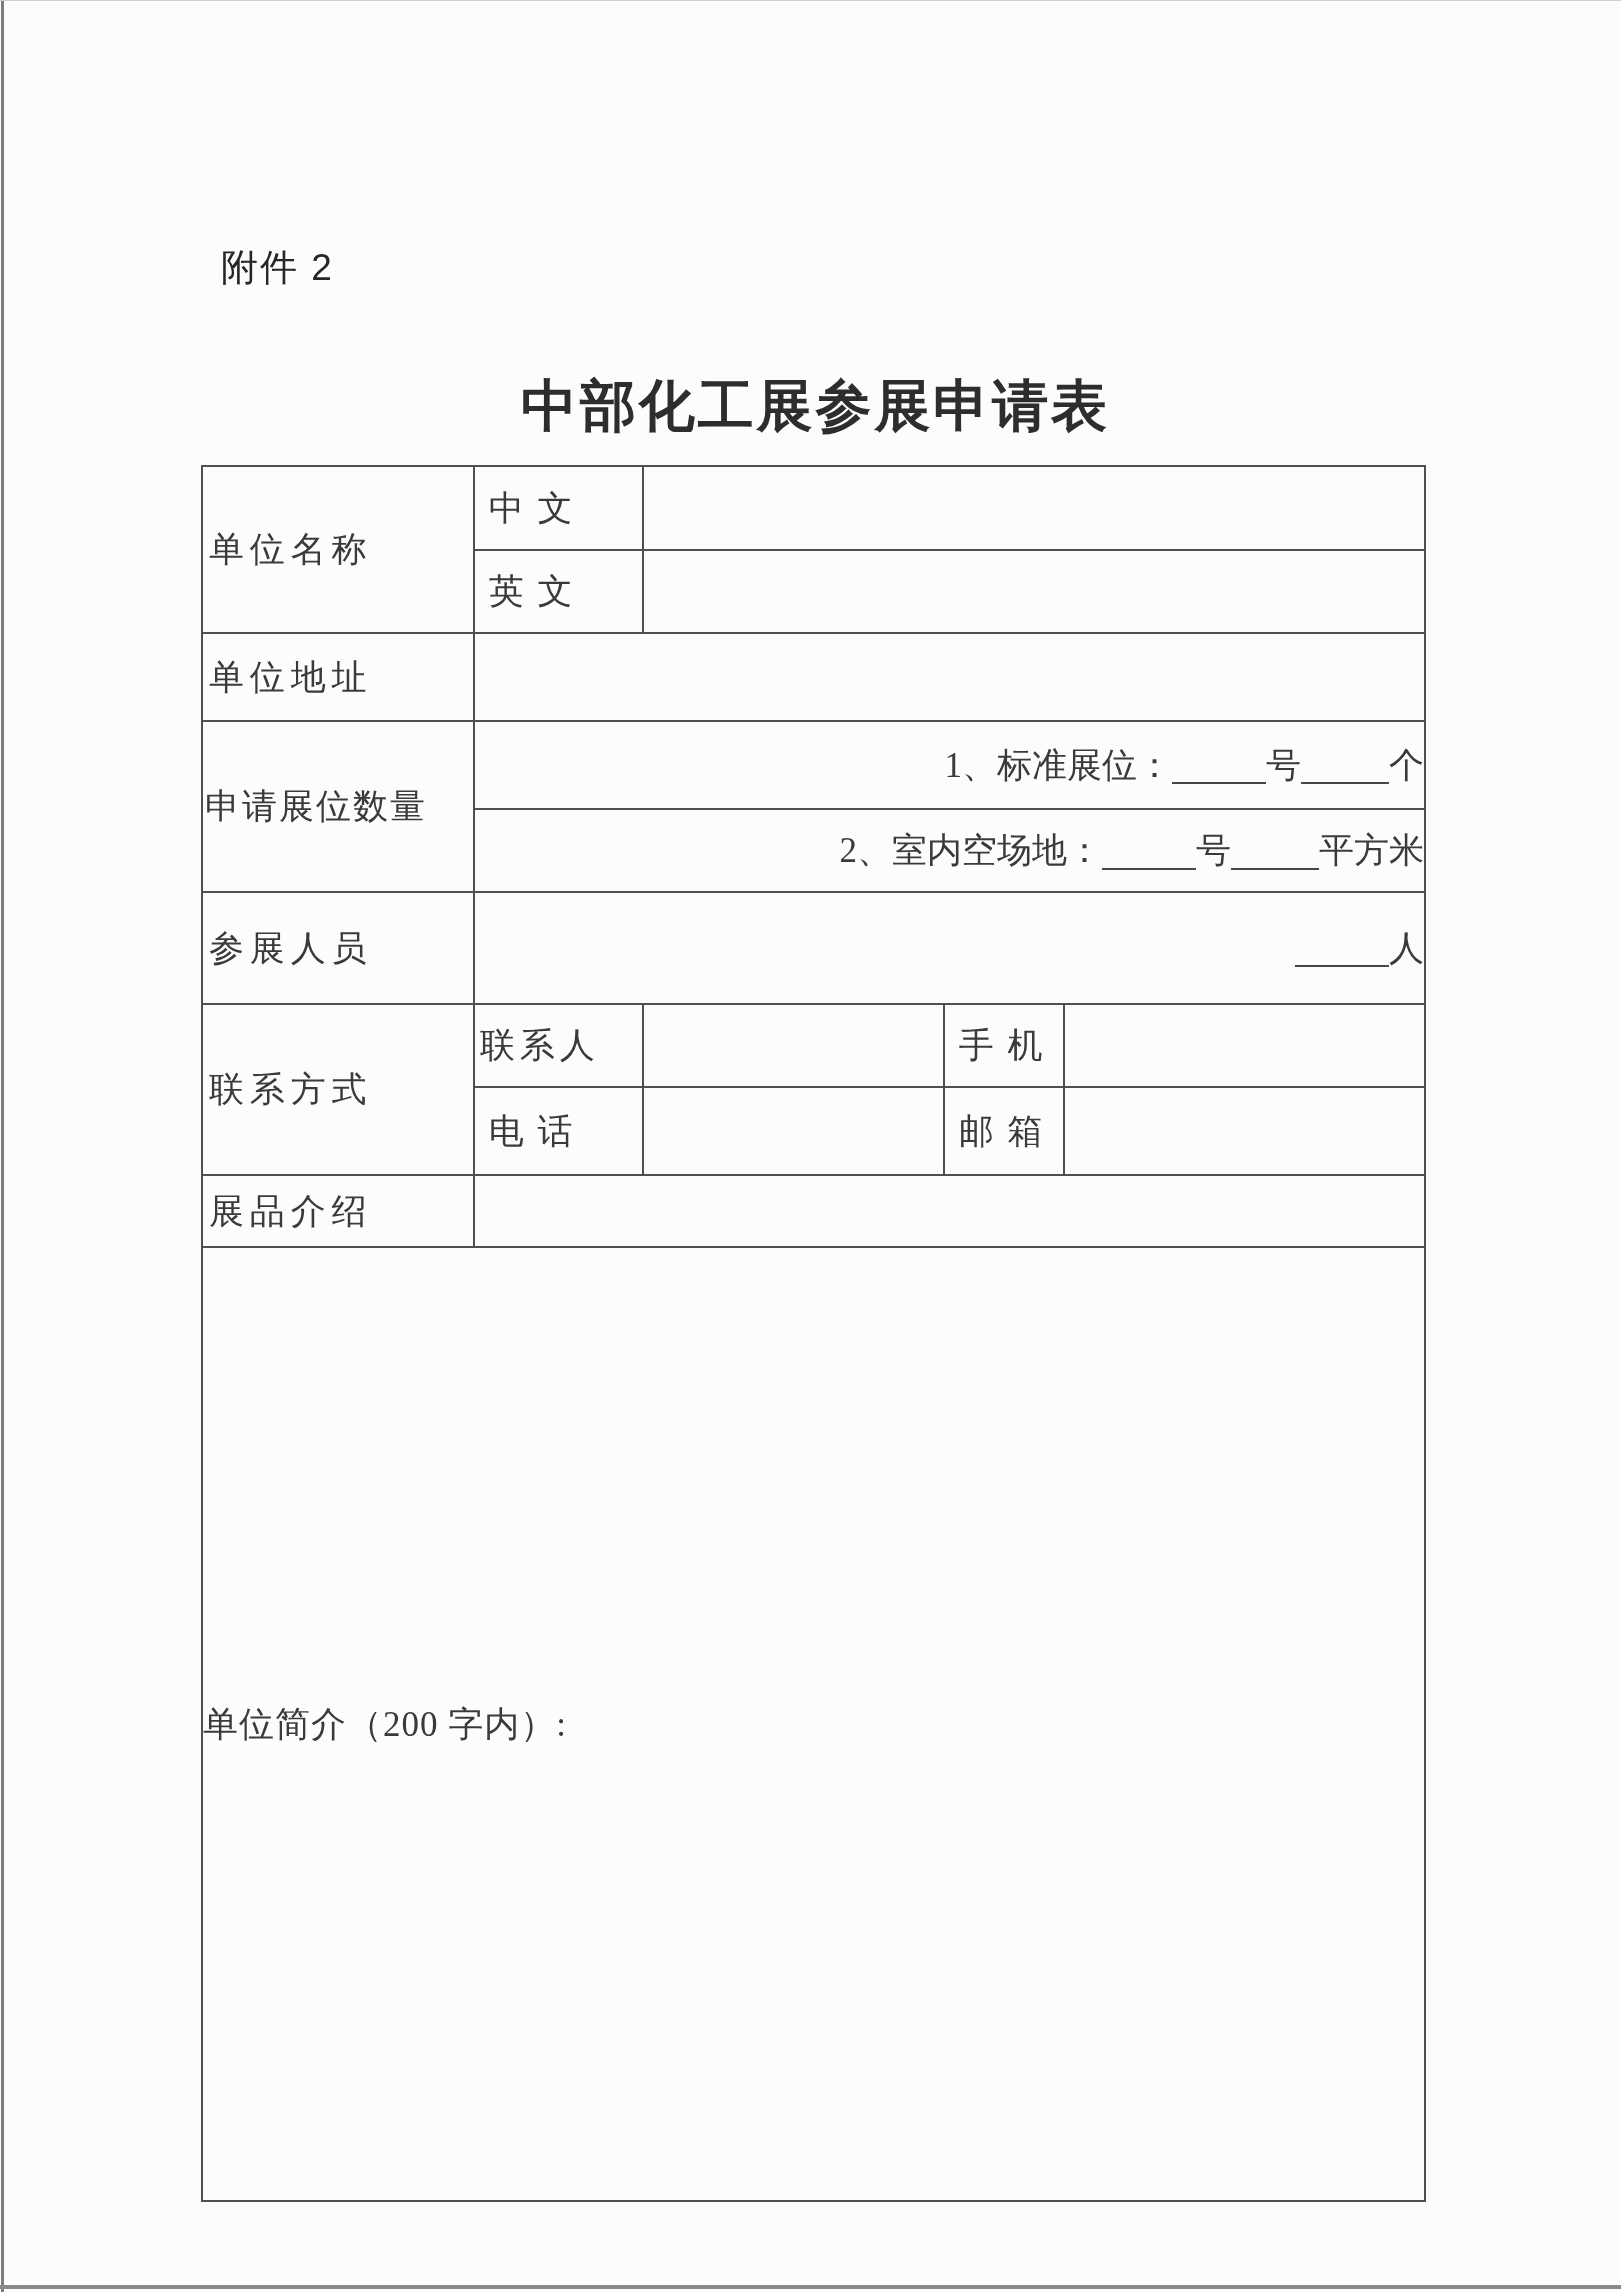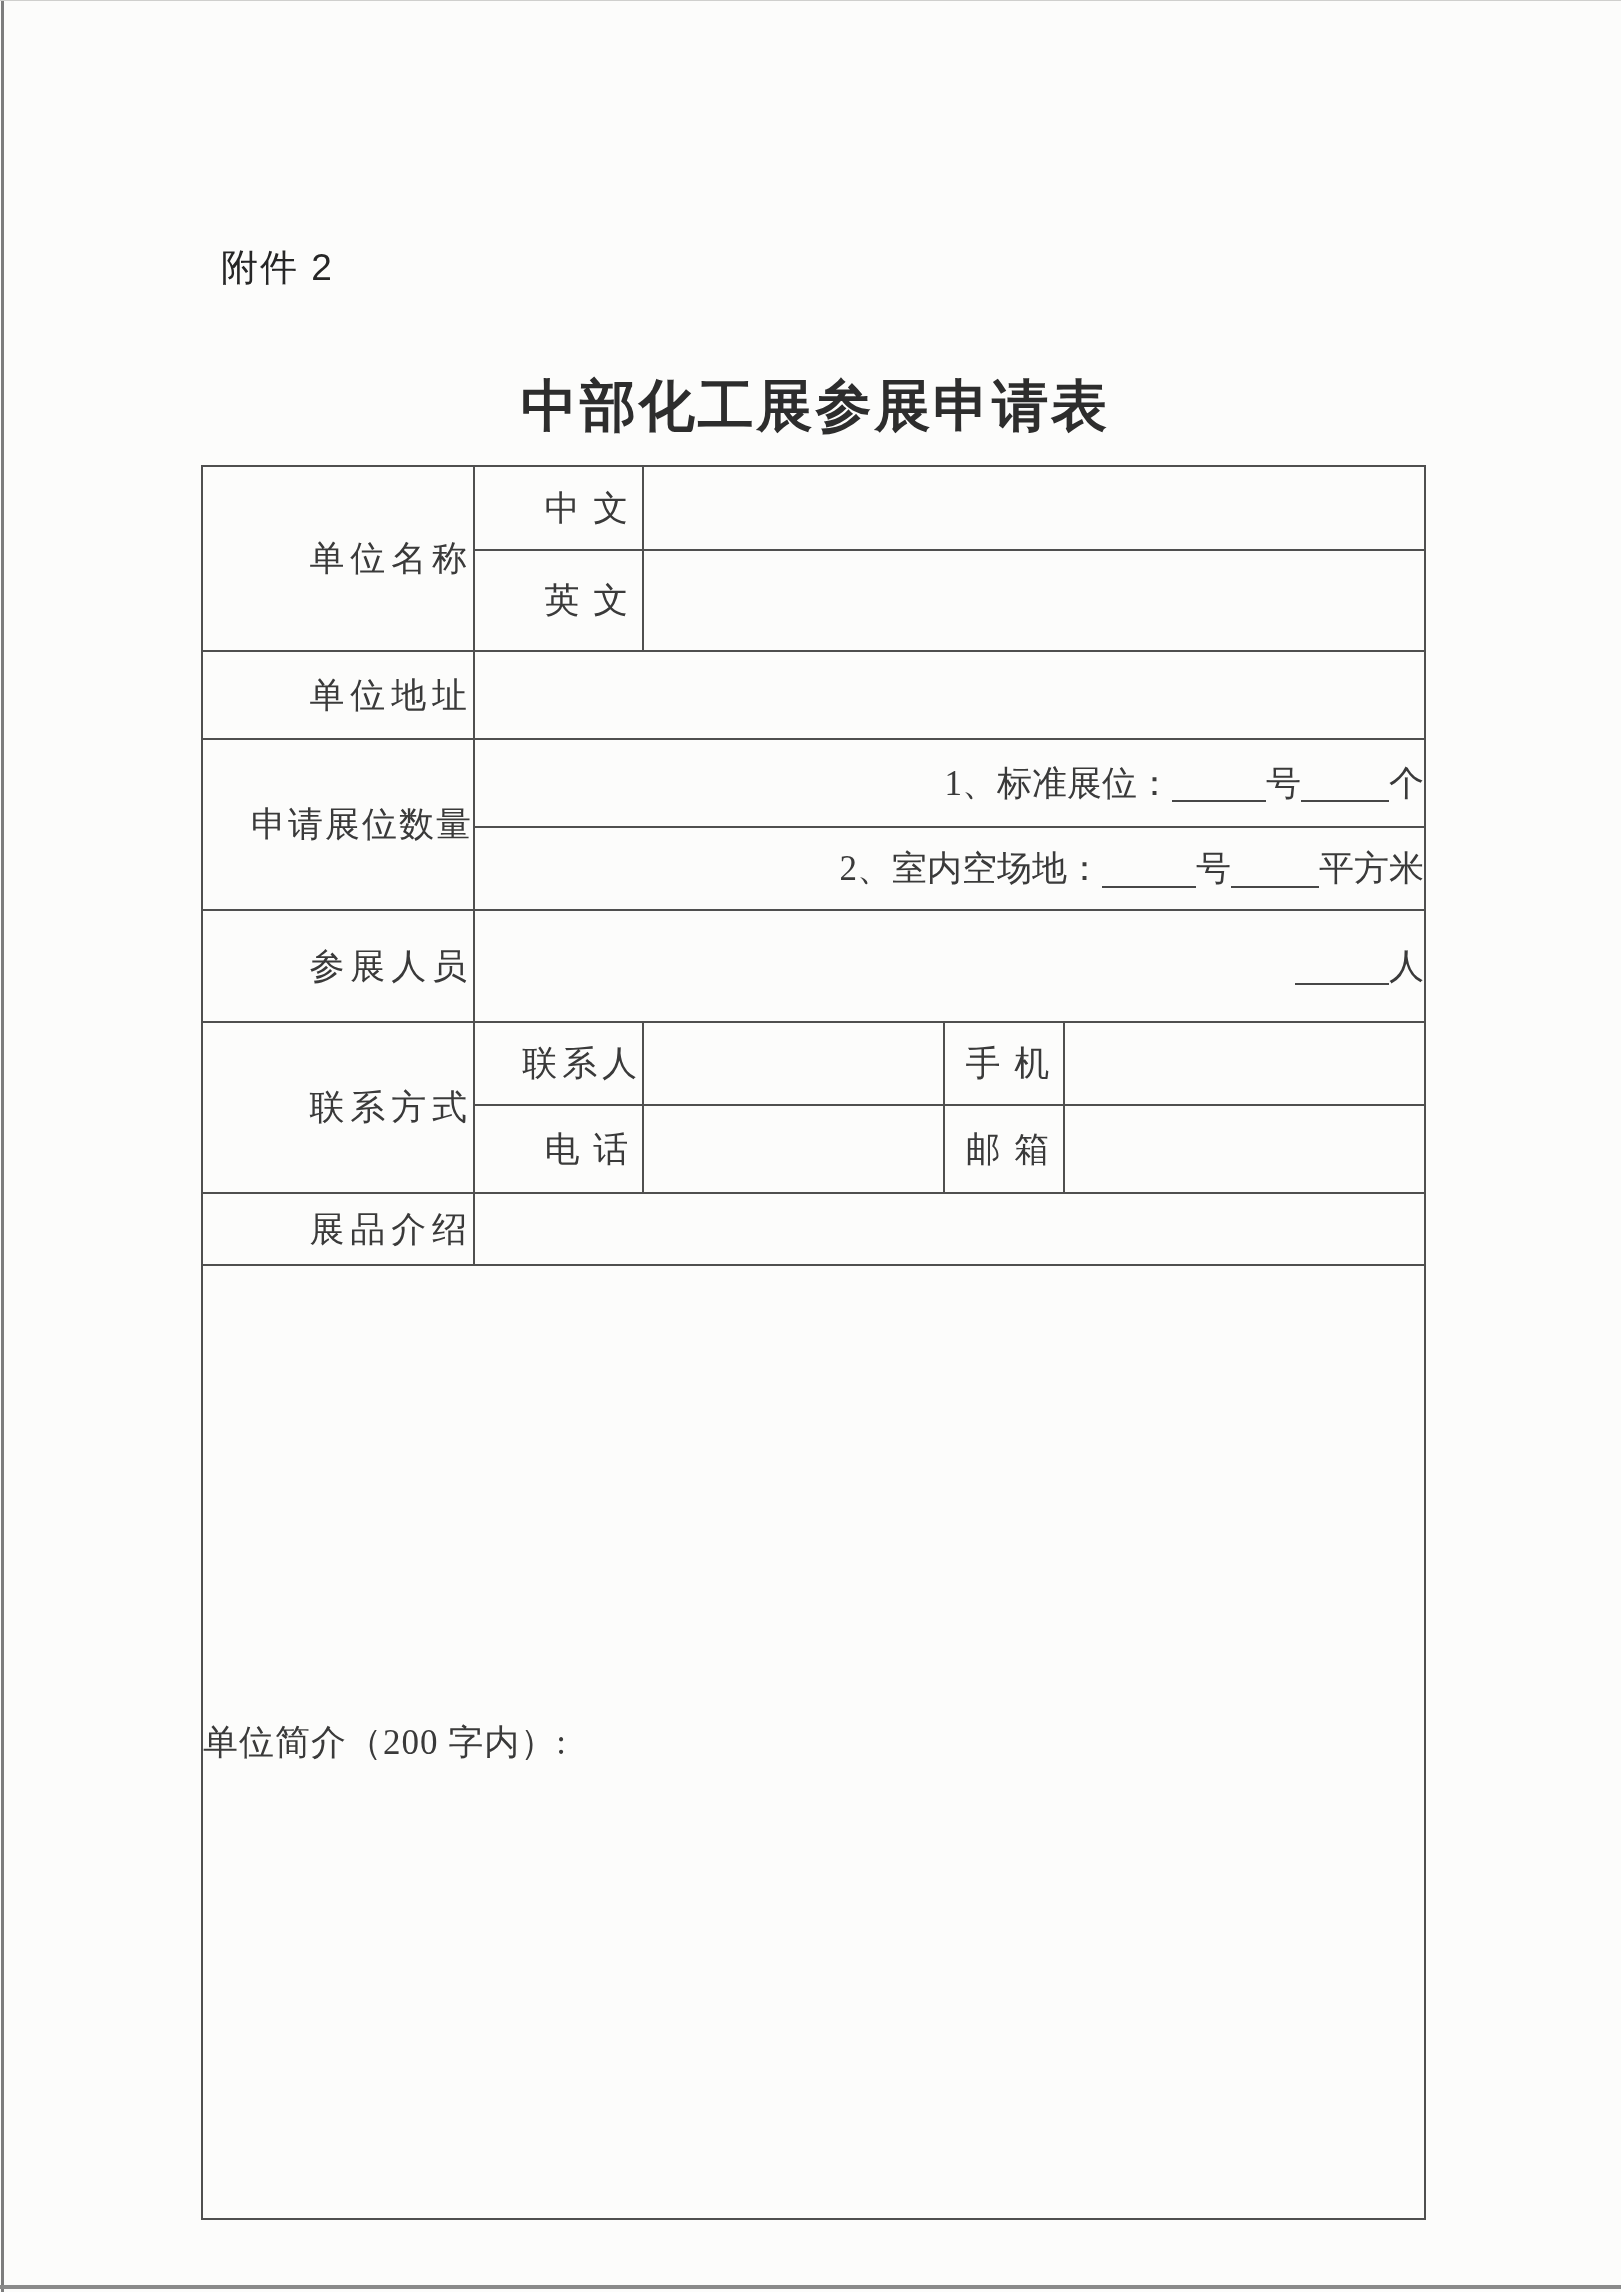--- a/index.html
+++ b/index.html
@@ -33,21 +33,21 @@
     width:1221px;height:1522px;
     border-collapse:collapse;table-layout:fixed;
     font-size:35px;color:#3a3a3a;
   }
   table.form td{
     border:2px solid #4f4f4f;
     vertical-align:middle;
     padding:0;
     overflow:hidden;
   }
-  td.lbl{text-align:right;}
+  td.lbl{text-align:left;}
   .ls2{letter-spacing:2px;text-indent:2px;}
   .ls5{letter-spacing:4.9px;text-indent:4.9px;border-radius:29px;}
   .ls6{letter-spacing:5.9px;text-indent:5.9px;}
   .ls14{letter-spacing:13.7px;text-indent:13.7px;}
   td.val{text-align:right;padding-left:17.6px;}
   .blank{
     display:inline-block;
     width:94px;height:1em;
     border-bottom:2.9px solid #474747;
     margin-bottom:-7.8px;
@@ -79,21 +79,21 @@
     <col style="width:361px">
   </colgroup>
 
   <tbody>
       <tr style="height:84px">
     <td rowspan="2" class="lbl ls6">单位名称</td>
     <td class="lbl ls14">中文</td>
     <td colspan="3" class="val"></td>
   </tr>
 
-  <tr style="height:101px">
+  <tr style="height:83px">
     <td class="lbl ls14">英文</td>
     <td colspan="3" class="val"></td>
   </tr>
 
   <tr style="height:88px">
     <td class="lbl ls6">单位地址</td>
     <td colspan="4" class="val"></td>
   </tr>
 
   <tr style="height:88px">

